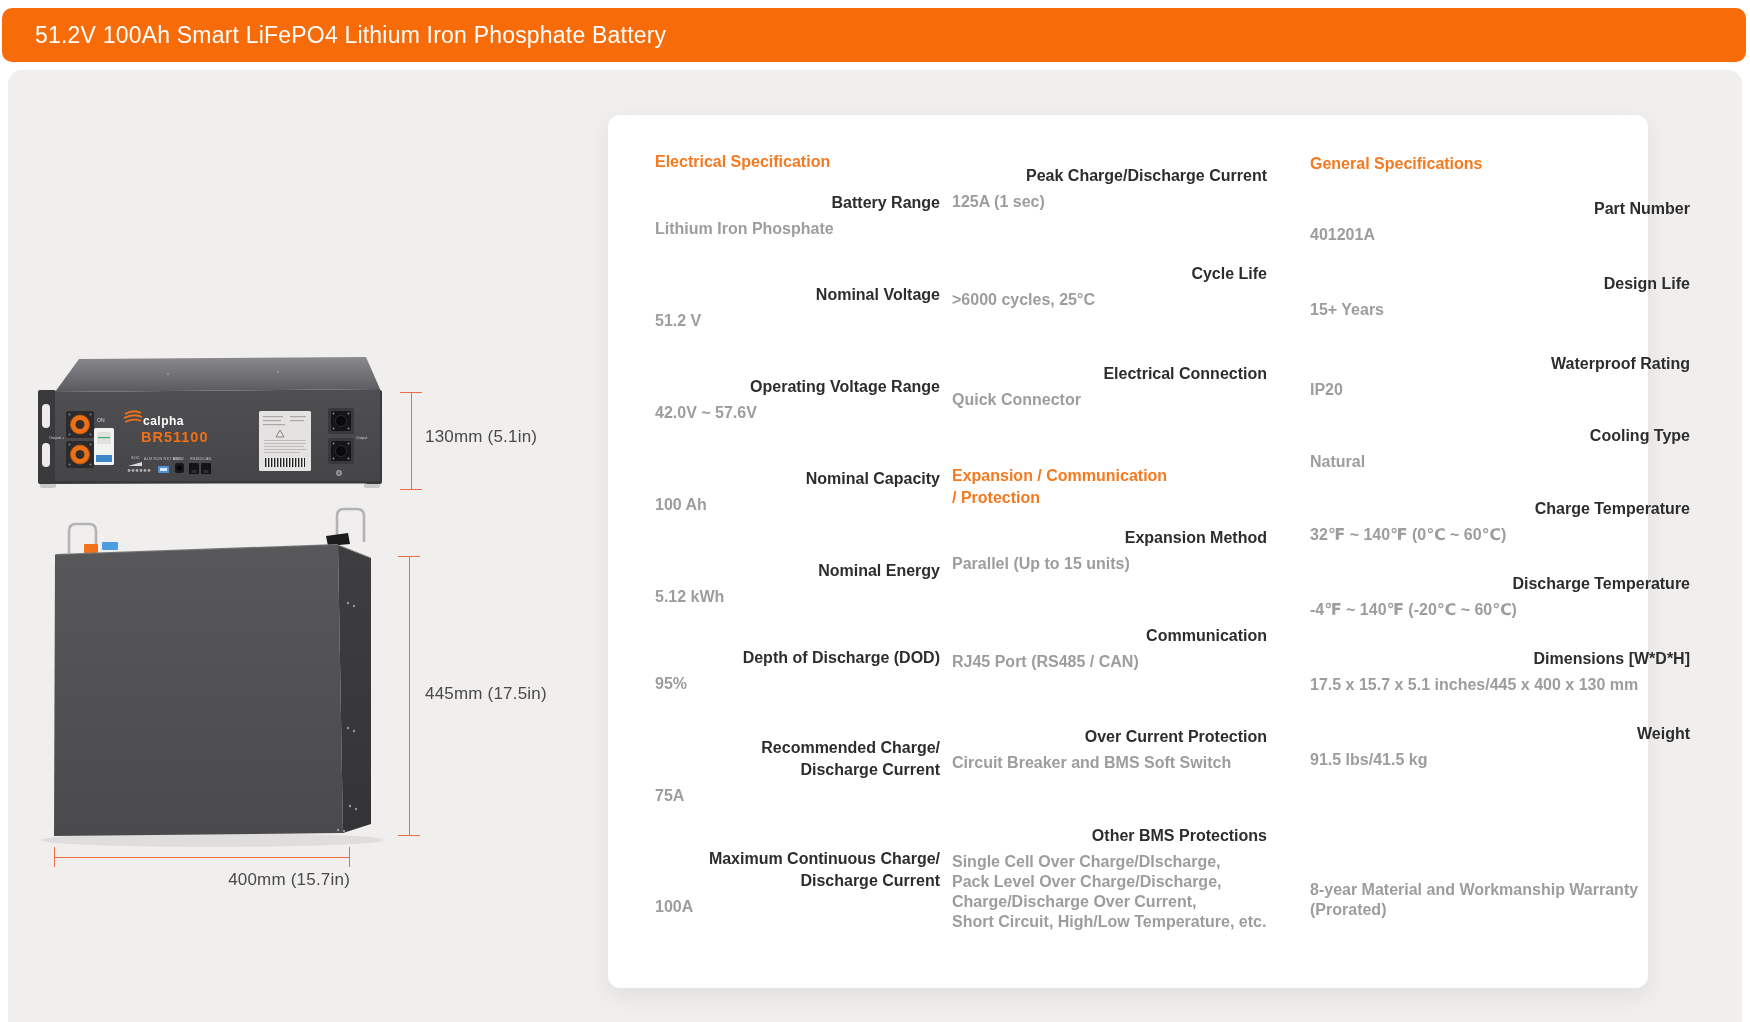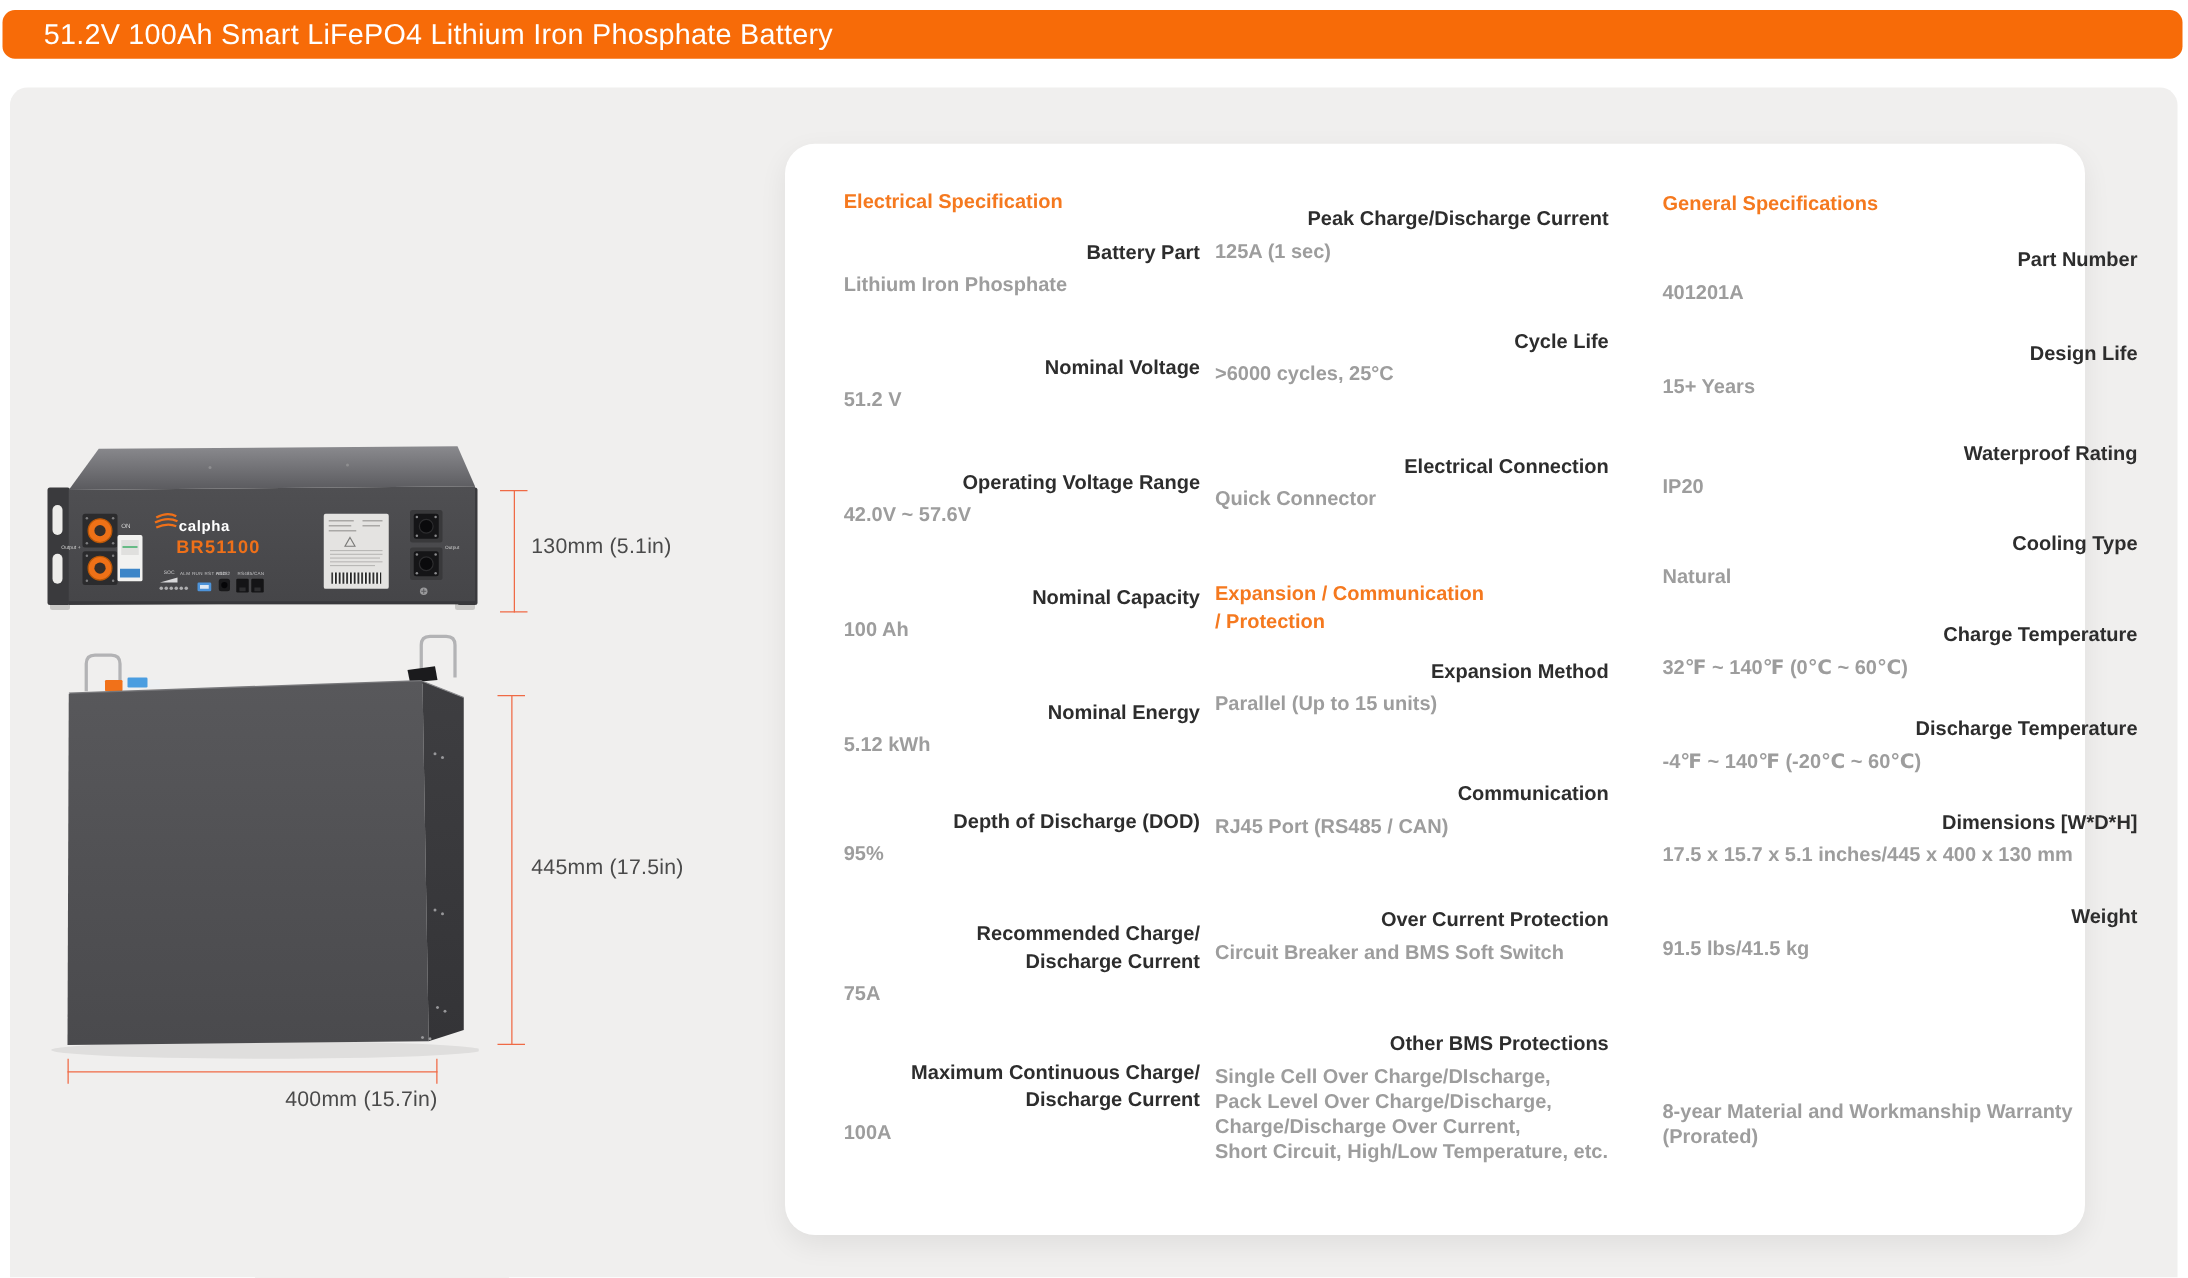--- a/index.html
+++ b/index.html
@@ -4,21 +4,21 @@
 <style>
   html,body{margin:0;padding:0;}
   body{
     width:1750px;height:1022px;position:relative;overflow:hidden;
     background:#ffffff;
     font-family:"Liberation Sans","DejaVu Sans",sans-serif;
     -webkit-font-smoothing:antialiased;
   }
   
   .header-bar{
-    position:absolute;left:2px;right:4px;top:8px;height:39px;
+    position:absolute;left:2px;right:4px;top:8px;height:54px;
     background:#f76b08;border-radius:10px;
     display:flex;align-items:center;
   }
   .header-title{
     color:#ffffff;font-size:23px;font-weight:400;padding-left:33px;letter-spacing:.2px;
   }
   
   .content-panel{
     position:absolute;left:8px;right:8px;top:70px;bottom:0;
     background:#f0efee;border-radius:14px 14px 0 0;
@@ -34,23 +34,22 @@
   .dimh .line{position:absolute;left:0;right:0;top:50%;height:1px;background:#ef6a45;}
   .dimh .tick-left,.dimh .tick-right{position:absolute;top:0;bottom:0;width:1px;background:#ef6a45;}
   .dimh .tick-left{left:0;}
   .dimh .tick-right{right:0;}
   .dim-label{
     position:absolute;font-size:17px;color:#4a4a4a;white-space:nowrap;letter-spacing:.2px;
   }
   
   .spec-card{
     position:absolute;left:608px;top:115px;width:1040px;height:873px;
-    background:#ffffff;border-radius:24px;
+    background:#ffffff;border-radius:12px;
     box-shadow:0 8px 22px rgba(0,0,0,0.07);
-    margin-left:20px;
   }
   .col-heading{
     position:absolute;font-size:16px;font-weight:700;color:#f5791f;
     line-height:22px;white-space:pre-line;
   }
   .spec-item{position:absolute;}
   .spec-item .label{
     font-size:16px;font-weight:700;color:#2d2d2d;line-height:22px;white-space:pre-line;text-align:right;
   }
   .spec-item .value{
@@ -263,21 +262,21 @@
       <div class="tick-right"></div>
   </div>
   <div class="dim-label" style="left:46px;top:800px;width:296px;text-align:right">400mm (15.7in)</div>
 </div>
 
 <div class="spec-card">
 
   <div class="col-heading col1" style="top:36px">Electrical Specification</div>
 
   <div class="spec-item col1" style="top:77px">
-    <div class="label">Battery Part</div>
+    <div class="label">Battery Range</div>
     <div class="value">Lithium Iron Phosphate</div>
   </div>
   <div class="spec-item col1" style="top:169px">
     <div class="label">Nominal Voltage</div>
     <div class="value">51.2 V</div>
   </div>
   <div class="spec-item col1" style="top:261px">
     <div class="label">Operating Voltage Range</div>
     <div class="value">42.0V ~ 57.6V</div>
   </div>

